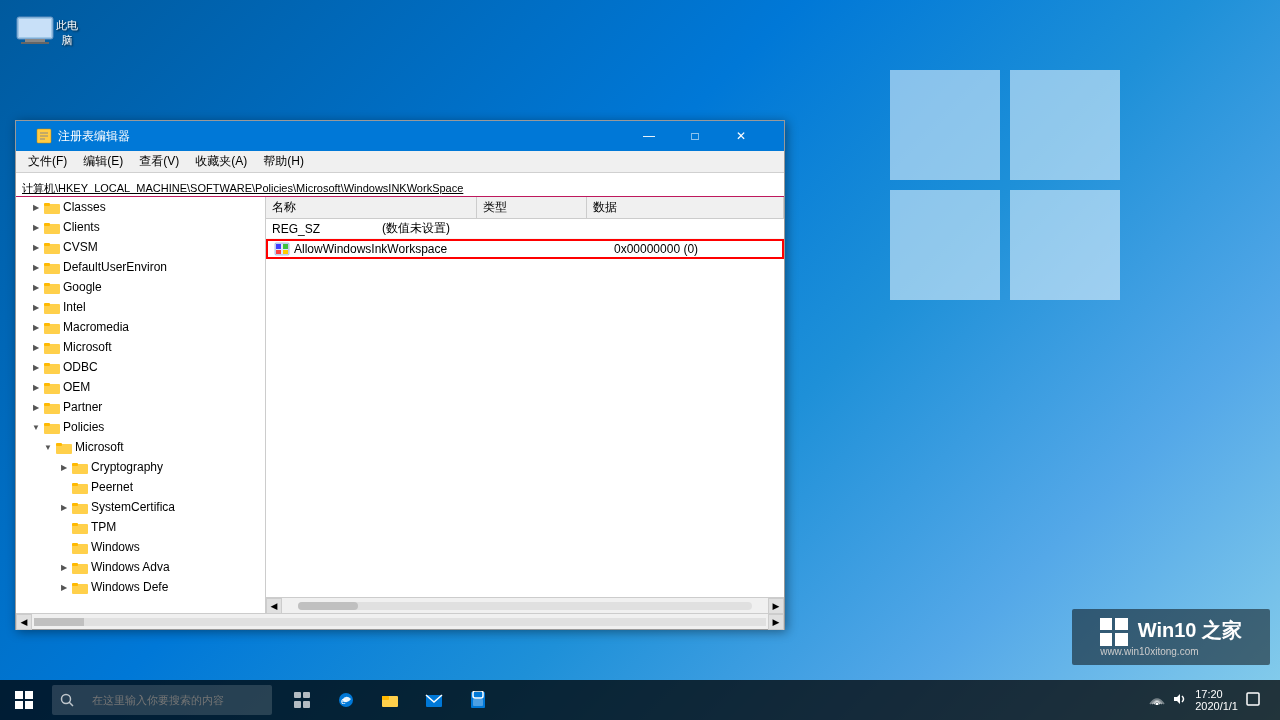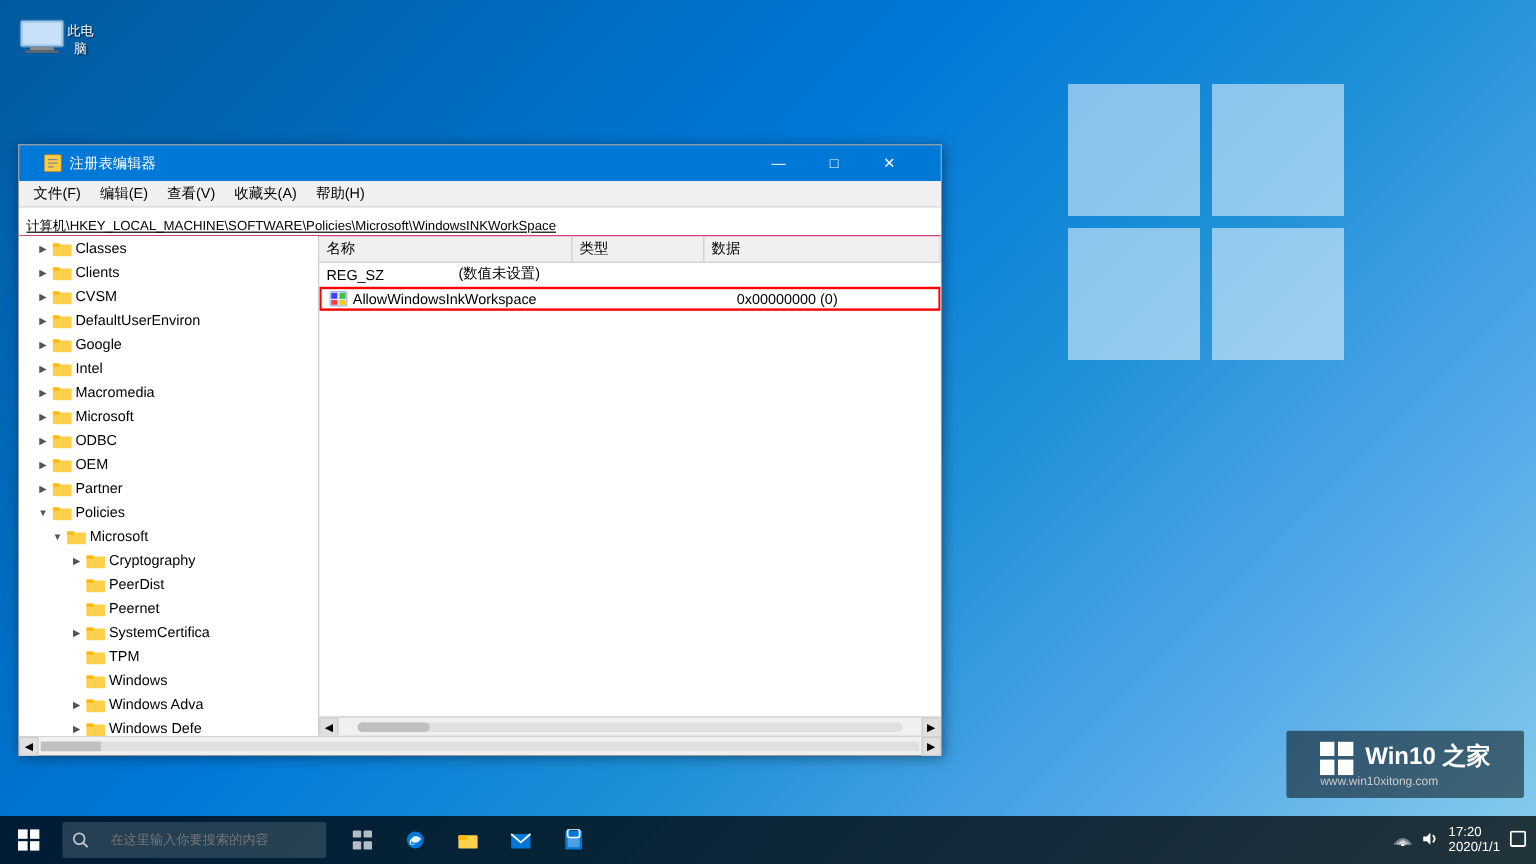--- a/index.html
+++ b/index.html
@@ -113,21 +113,21 @@
       cursor: pointer;
       color: white;
       font-size: 16px;
     }
     .taskbar-right {
       margin-left: auto;
       display: flex;
       align-items: center;
       color: white;
       font-size: 11px;
-      padding-right: 8px;
+      padding-right: 20px;
       gap: 8px;
     }
 
     
     .regedit-window {
       position: absolute;
       top: 120px;
       left: 15px;
       width: 770px;
       height: 510px;
@@ -590,30 +590,20 @@
           <span class="tree-arrow">▶</span>
           <span class="tree-folder-icon">
             <svg class="folder-svg" viewBox="0 0 16 13">
                 <rect x="0" y="3" width="16" height="10" rx="1" fill="#ffd04b"></rect>
                 <rect x="0" y="2" width="6" height="3" rx="1" fill="#ffb900"></rect>
               </svg>
           </span>
           <span class="tree-label">Cryptography</span>
         </div>
 
-        <div class="tree-item">
-          <span class="tree-indent" style="width:52px"></span>
-          <span class="tree-folder-icon">
-            <svg class="folder-svg" viewBox="0 0 16 13">
-                <rect x="0" y="3" width="16" height="10" rx="1" fill="#ffd04b"></rect>
-                <rect x="0" y="2" width="6" height="3" rx="1" fill="#ffb900"></rect>
-              </svg>
-          </span>
-          <span class="tree-label">PeerDist</span>
-        </div>
 
         <div class="tree-item">
           <span class="tree-indent" style="width:52px"></span>
           <span class="tree-folder-icon">
             <svg class="folder-svg" viewBox="0 0 16 13">
                 <rect x="0" y="3" width="16" height="10" rx="1" fill="#ffd04b"></rect>
                 <rect x="0" y="2" width="6" height="3" rx="1" fill="#ffb900"></rect>
               </svg>
           </span>
           <span class="tree-label">Peernet</span>

